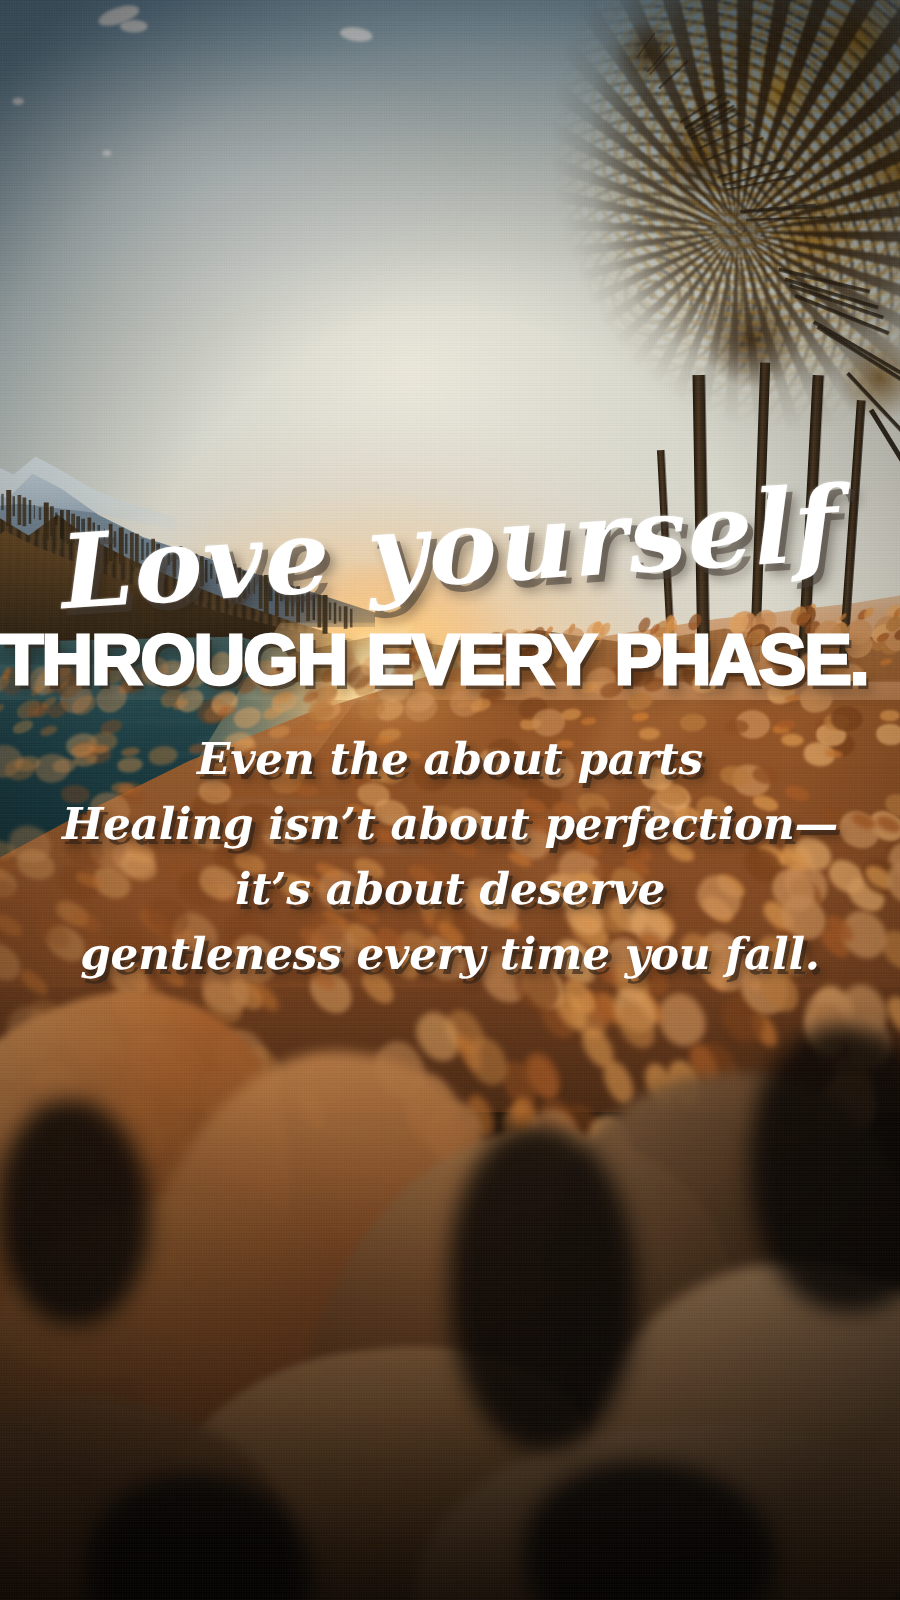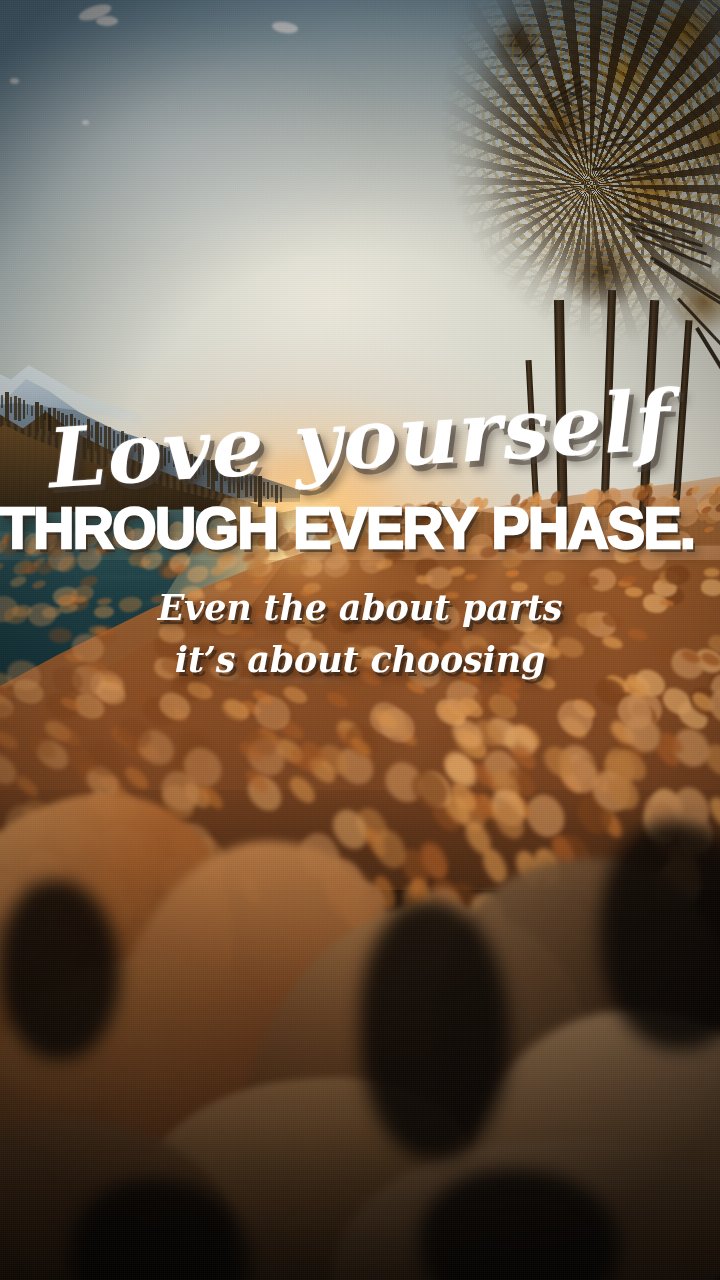--- a/index.html
+++ b/index.html
@@ -950,16 +950,18 @@
       <div class="darkblob" style="left: 0px; top: 880px; width: 120px; height: 180px; opacity: 0.85;"></div>
       <div class="vignette"></div>
       <div class="grain"></div>
     </div>
 
 <div class="overlay">
     <div class="script">Love yourself</div>
     <div class="headline">THROUGH EVERY PHASE.</div>
     <div class="body">
       <span class="ln">Even the about parts</span>
-      <span class="ln">it’s about choosing</span>
+      <span class="ln">Healing isn’t about perfection—</span>
+      <span class="ln">it’s about deserve</span>
+      <span class="ln">gentleness every time you fall.</span>
     </div>
   </div>
   </div>
 
 </body></html>

